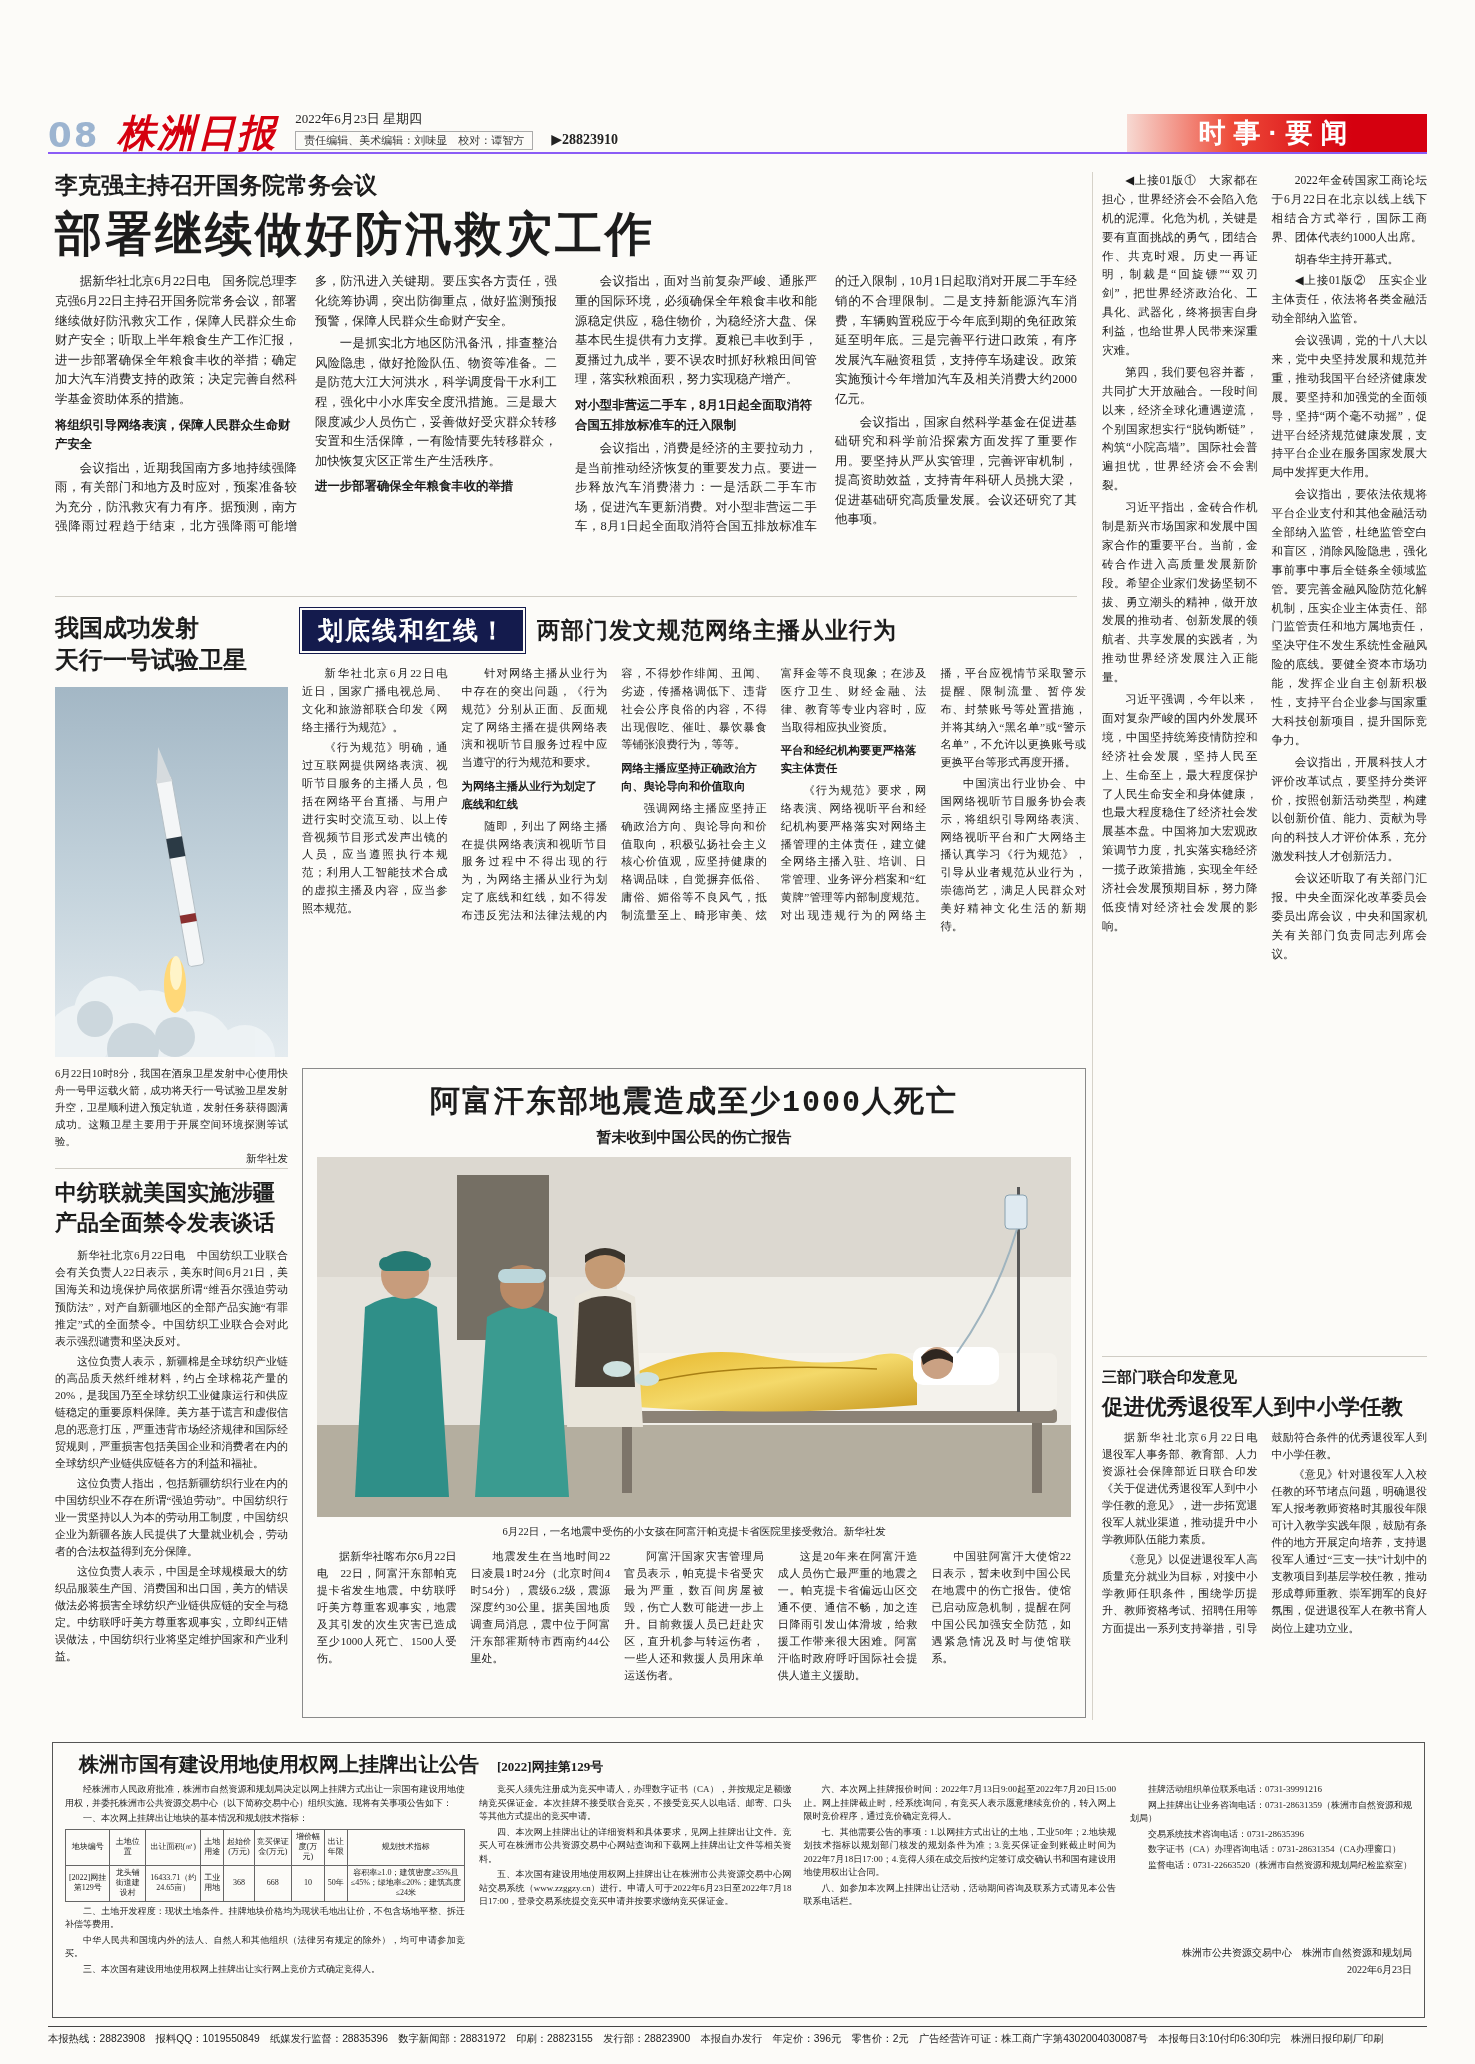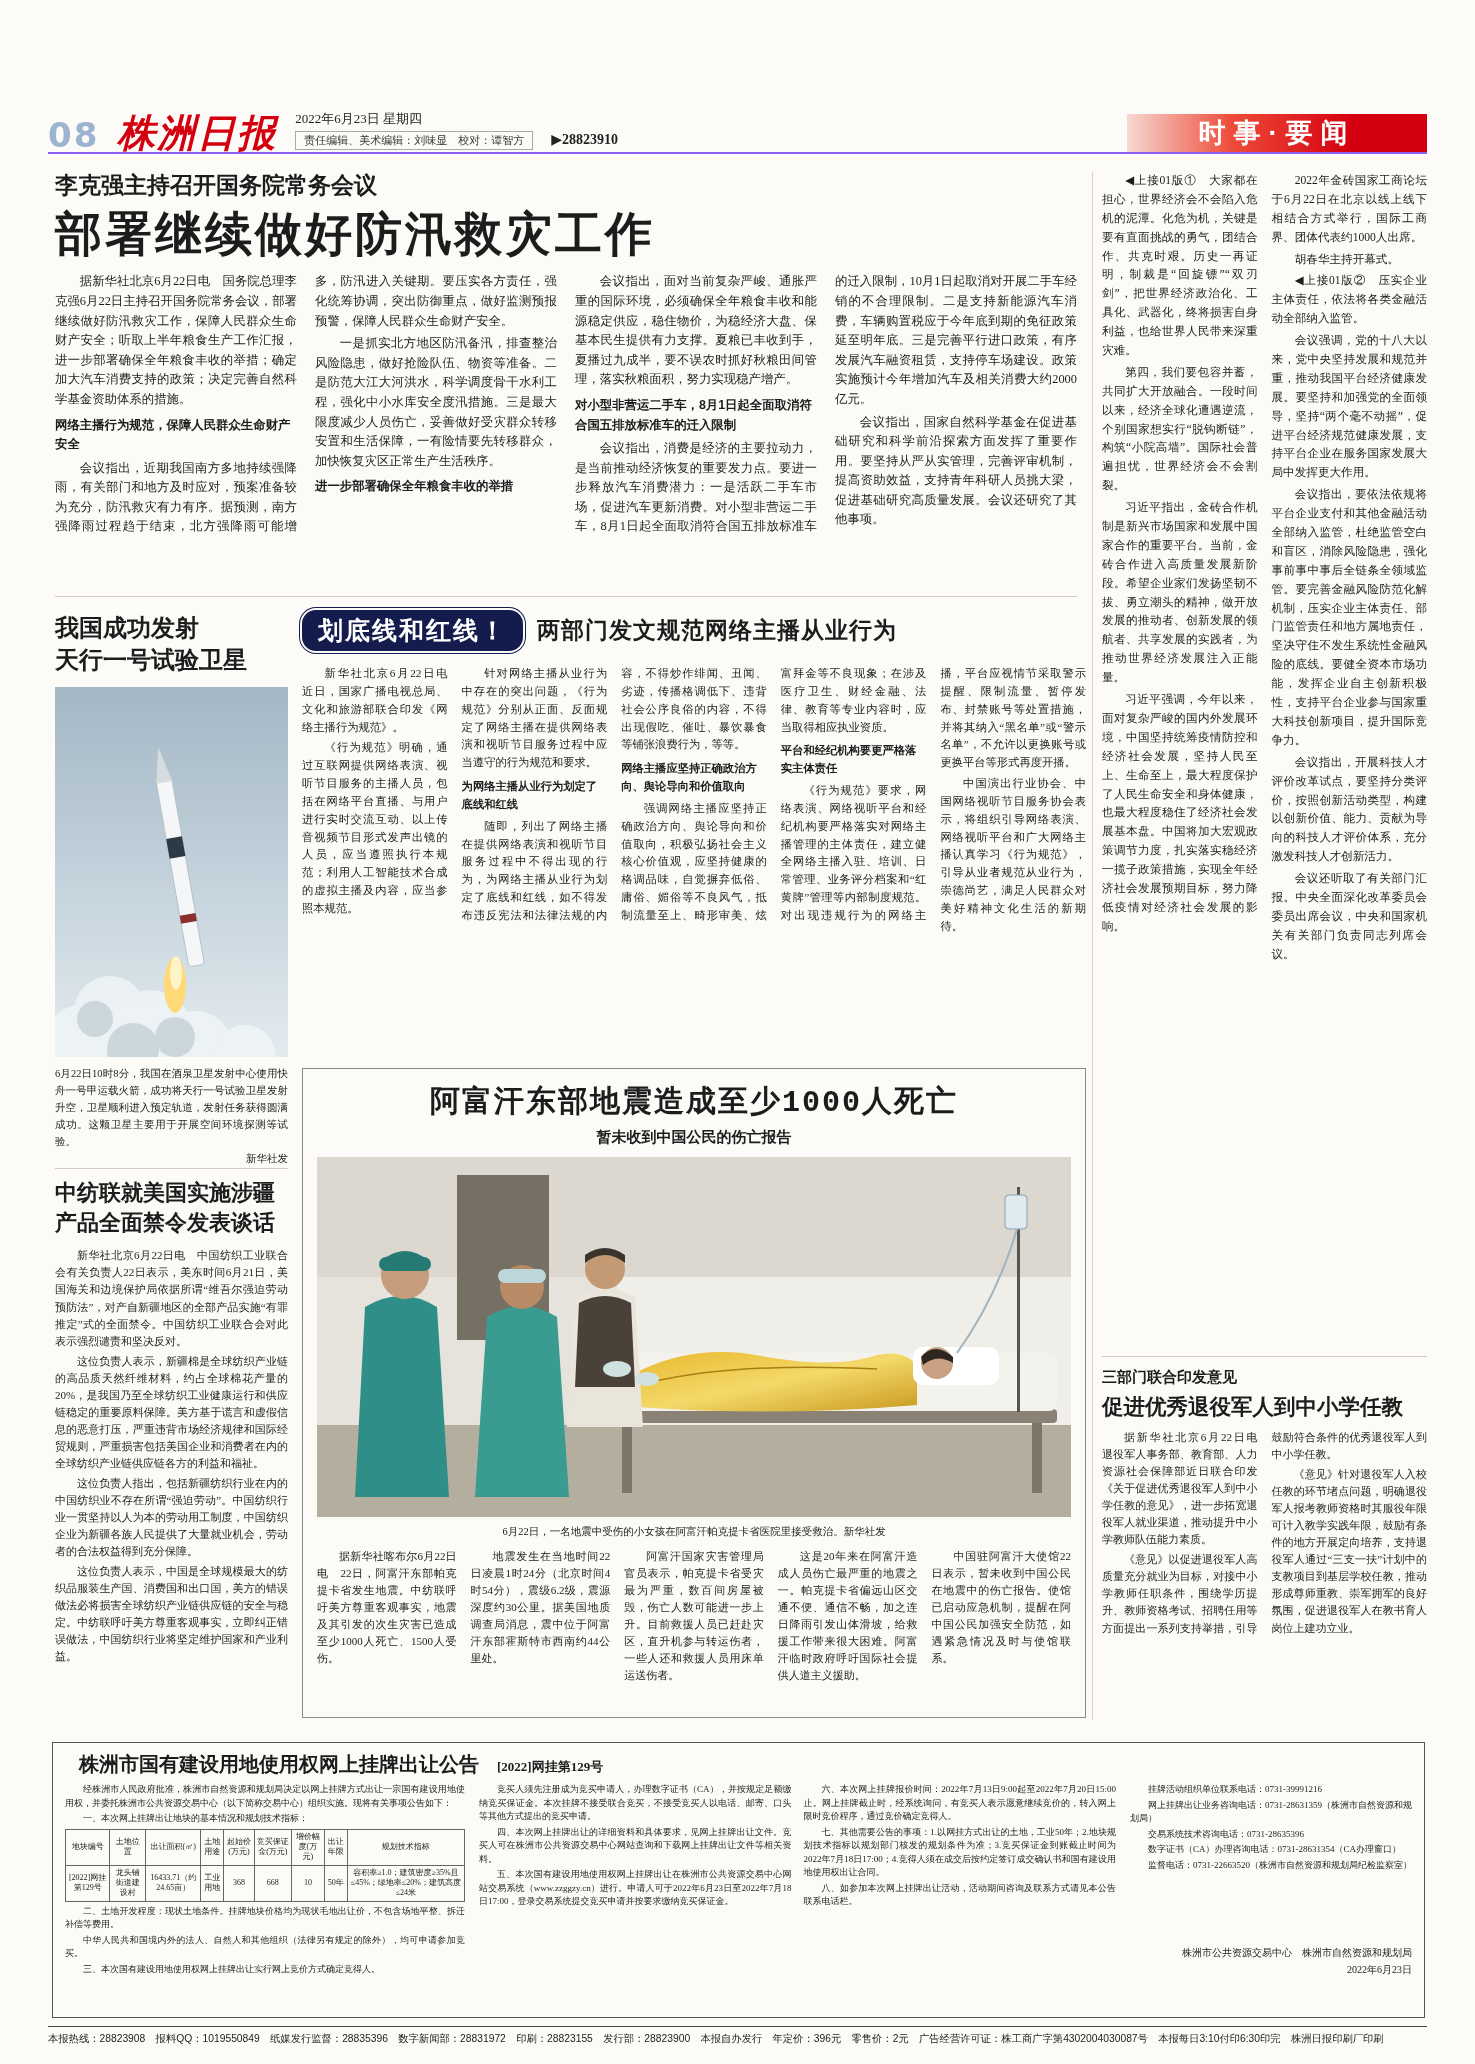--- a/index.html
+++ b/index.html
@@ -48,21 +48,21 @@
   .sat-headline{font-family:"Liberation Sans","DejaVu Sans",sans-serif;font-weight:bold;font-size:24px;line-height:1.35;}
   .photo-frame{margin-top:10px;width:100%;display:block;}
   .caption{font-size:10.5px;line-height:1.62;text-align:justify;margin-top:8px;}
   .credit{display:block;text-align:right;font-size:10.5px;margin-top:2px;}
 
   
   #redline{position:absolute;left:302px;top:610px;width:784px;}
   .redline-head{display:flex;align-items:center;gap:14px;}
   .headline-box{background:#141b4d;color:#fff;font-family:"Liberation Sans","DejaVu Sans",sans-serif;
                 font-weight:bold;font-size:25px;padding:4px 16px;letter-spacing:2px;
-                box-shadow:0 0 0 2px #fcfbf8,0 0 0 3px #141b4d;border-radius:14px;}
+                box-shadow:0 0 0 2px #fcfbf8,0 0 0 3px #141b4d;}
   .redline-title{font-family:"Liberation Sans","DejaVu Sans",sans-serif;font-weight:bold;font-size:23px;letter-spacing:1px;}
   #redline .body-cols{margin-top:14px;height:392px;font-size:11.3px;line-height:1.58;}
 
   
   #afghan{position:absolute;left:302px;top:1068px;width:784px;height:650px;border:1px solid #8a8a8a;
           padding:12px 14px;box-sizing:border-box;}
   .afghan-headline{font-family:Liberation Mono, monospace;font-weight:900;font-size:30px;
                    text-align:center;letter-spacing:2px;}
   .afghan-subhead{font-family:"Liberation Sans","DejaVu Sans",sans-serif;font-weight:bold;font-size:15px;
                   text-align:center;margin-top:6px;}
@@ -114,21 +114,21 @@
     </span>
     <span class="hotline">▶28823910</span>
     <span class="section-banner sans">时事·要闻</span>
   </div>
 
   <div id="lead">
     <div class="lead-kicker">李克强主持召开国务院常务会议</div>
     <div class="lead-headline">部署继续做好防汛救灾工作</div>
     <div class="body-cols cols-4">
         <p class="para">据新华社北京6月22日电　国务院总理李克强6月22日主持召开国务院常务会议，部署继续做好防汛救灾工作，保障人民群众生命财产安全；听取上半年粮食生产工作汇报，进一步部署确保全年粮食丰收的举措；确定加大汽车消费支持的政策；决定完善自然科学基金资助体系的措施。</p>
-        <p class="subhead">网络主播行为规范，保障人民群众生命财产安全</p>
+        <p class="subhead">将组织引导网络表演，保障人民群众生命财产安全</p>
         <p class="para">会议指出，近期我国南方多地持续强降雨，有关部门和地方及时应对，预案准备较为充分，防汛救灾有力有序。据预测，南方强降雨过程趋于结束，北方强降雨可能增多，防汛进入关键期。要压实各方责任，强化统筹协调，突出防御重点，做好监测预报预警，保障人民群众生命财产安全。</p>
         <p class="para">一是抓实北方地区防汛备汛，排查整治风险隐患，做好抢险队伍、物资等准备。二是防范大江大河洪水，科学调度骨干水利工程，强化中小水库安全度汛措施。三是最大限度减少人员伤亡，妥善做好受灾群众转移安置和生活保障，一有险情要先转移群众，加快恢复灾区正常生产生活秩序。</p>
         <p class="subhead">进一步部署确保全年粮食丰收的举措</p>
         <p class="para">会议指出，面对当前复杂严峻、通胀严重的国际环境，必须确保全年粮食丰收和能源稳定供应，稳住物价，为稳经济大盘、保基本民生提供有力支撑。夏粮已丰收到手，夏播过九成半，要不误农时抓好秋粮田间管理，落实秋粮面积，努力实现稳产增产。</p>
         <p class="subhead">对小型非营运二手车，8月1日起全面取消符合国五排放标准车的迁入限制</p>
         <p class="para">会议指出，消费是经济的主要拉动力，是当前推动经济恢复的重要发力点。要进一步释放汽车消费潜力：一是活跃二手车市场，促进汽车更新消费。对小型非营运二手车，8月1日起全面取消符合国五排放标准车的迁入限制，10月1日起取消对开展二手车经销的不合理限制。二是支持新能源汽车消费，车辆购置税应于今年底到期的免征政策延至明年底。三是完善平行进口政策，有序发展汽车融资租赁，支持停车场建设。政策实施预计今年增加汽车及相关消费大约2000亿元。</p>
         <p class="para">会议指出，国家自然科学基金在促进基础研究和科学前沿探索方面发挥了重要作用。要坚持从严从实管理，完善评审机制，提高资助效益，支持青年科研人员挑大梁，促进基础研究高质量发展。会议还研究了其他事项。</p>
       </div>
   </div>
 

